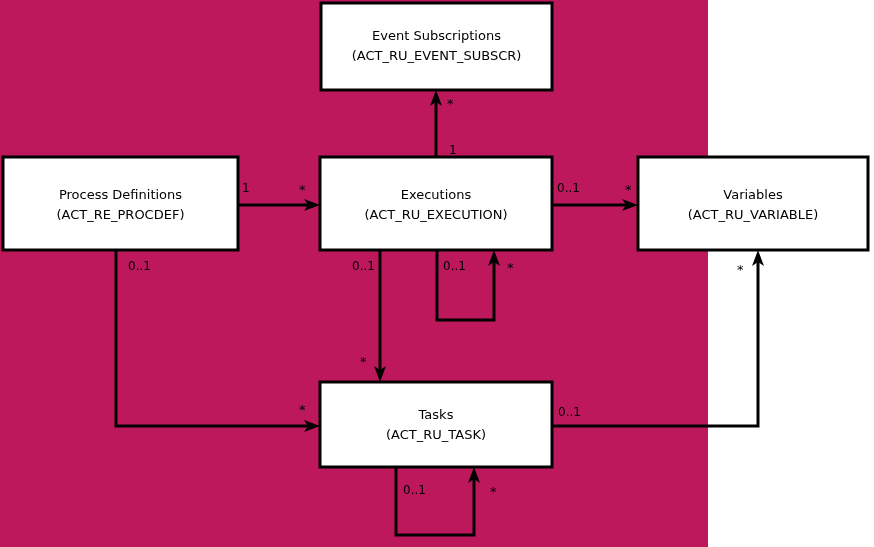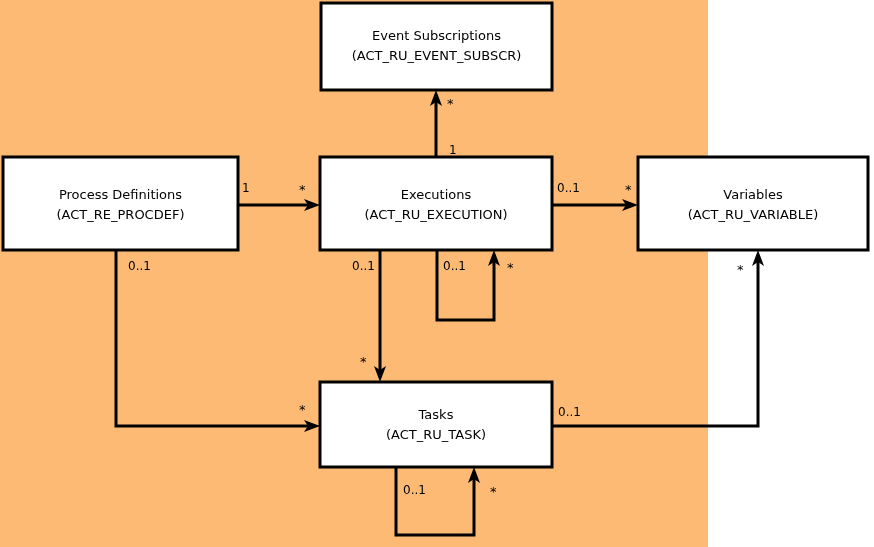--- a/index.html
+++ b/index.html
@@ -11,21 +11,21 @@
   body {
     width: 874px;
     height: 547px;
     overflow: hidden;
     font-family: "DejaVu Sans", sans-serif;
   }
   #diagram-root {
     position: relative;
     width: 708px;
     height: 547px;
-    background: #fdba74;
+    background: #be185d;
   }
   svg#erd {
     display: block;
     width: 874px;
     height: 547px;
   }
   .entity-box {
     fill: #ffffff;
     stroke: #000000;
     stroke-width: 3;

